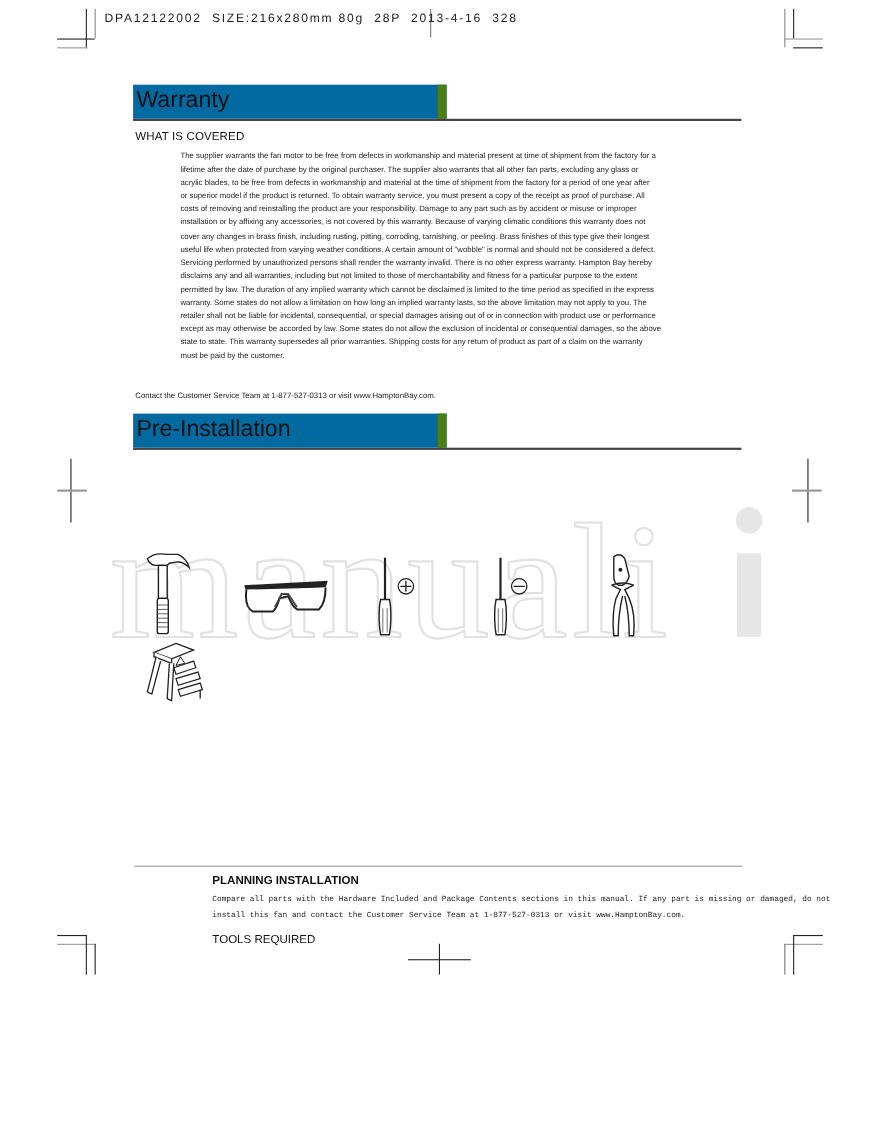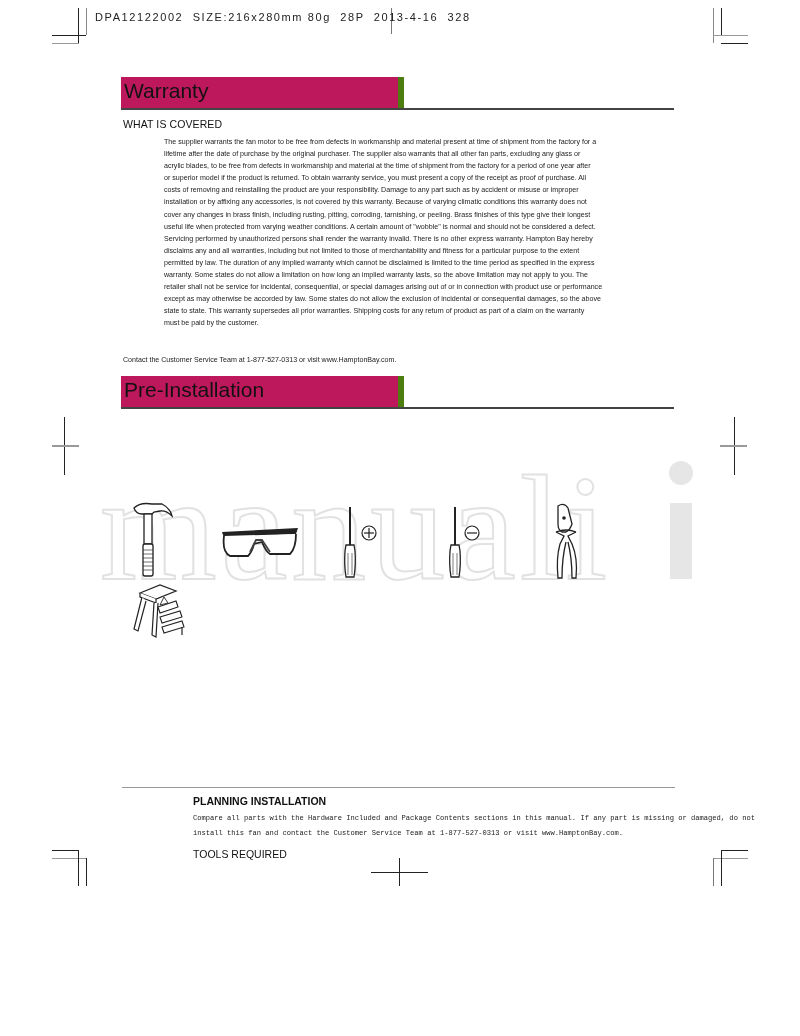--- a/index.html
+++ b/index.html
@@ -9,21 +9,21 @@
   .print-id { left: 95px; top: 11px; font-size: 11px; letter-spacing: 1.6px; color: #222;
               font-family: "Liberation Sans", sans-serif; }
   .line-v { position: absolute; width: 1px; background: #222; }
   .line-h { position: absolute; height: 1px; background: #222; }
   .line-h.gray { background: #999; height: 2px; }
   .line-v.gray { background: #888; }
 
   .sec-header { position: absolute; left: 121px; width: 553px; height: 31px;
                 border-bottom: 2px solid #444; }
   .sec-header .box { position: absolute; left: 0; top: 0; width: 277px; height: 31px;
-                     background: #be185d; border-right: 6px solid #4d7c0f; }
+                     background: #0369a1; border-right: 8px solid #4d7c0f; }
   .sec-header .title { position: absolute; left: 3px; top: 2px; font-size: 21px; color: #111;
                        font-family: "Liberation Sans", sans-serif; }
 
   .subhead { position: absolute; left: 123px; font-size: 10.5px; color: #111; letter-spacing: 0.1px; }
   .body-text { position: absolute; left: 123px; width: 490px; font-size: 7.1px; line-height: 12.1px;
                color: #222; text-align: left; }
   .body-text .ln { display: block; white-space: nowrap; }
   .contact { position: absolute; left: 123px; top: 356px; font-size: 7.1px; color: #222; white-space: nowrap; }
 
   .watermark { position: absolute; left: 100px; top: 455px; width: 600px; height: 130px; }
@@ -87,21 +87,21 @@
   <span class="ln">acrylic blades, to be free from defects in workmanship and material at the time of shipment from the factory for a period of one year after</span>
   <span class="ln">or superior model if the product is returned. To obtain warranty service, you must present a copy of the receipt as proof of purchase. All</span>
   <span class="ln">costs of removing and reinstalling the product are your responsibility. Damage to any part such as by accident or misuse or improper</span>
   <span class="ln">installation or by affixing any accessories, is not covered by this warranty. Because of varying climatic conditions this warranty does not</span>
   <span class="ln">cover any changes in brass finish, including rusting, pitting, corroding, tarnishing, or peeling. Brass finishes of this type give their longest</span>
   <span class="ln">useful life when protected from varying weather conditions. A certain amount of "wobble" is normal and should not be considered a defect.</span>
   <span class="ln">Servicing performed by unauthorized persons shall render the warranty invalid. There is no other express warranty. Hampton Bay hereby</span>
   <span class="ln">disclaims any and all warranties, including but not limited to those of merchantability and fitness for a particular purpose to the extent</span>
   <span class="ln">permitted by law. The duration of any implied warranty which cannot be disclaimed is limited to the time period as specified in the express</span>
   <span class="ln">warranty. Some states do not allow a limitation on how long an implied warranty lasts, so the above limitation may not apply to you. The</span>
-  <span class="ln">retailer shall not be service for incidental, consequential, or special damages arising out of or in connection with product use or performance</span>
+  <span class="ln">retailer shall not be liable for incidental, consequential, or special damages arising out of or in connection with product use or performance</span>
   <span class="ln">except as may otherwise be accorded by law. Some states do not allow the exclusion of incidental or consequential damages, so the above</span>
   <span class="ln">state to state. This warranty supersedes all prior warranties. Shipping costs for any return of product as part of a claim on the warranty</span>
   <span class="ln">must be paid by the customer.</span>
 </div>
 
 <div class="contact">Contact the Customer Service Team at 1-877-527-0313 or visit www.HamptonBay.com.</div>
 
 <div class="sec-header" style="top:376px;">
   <div class="box">
     <span class="title">Pre-Installation</span>

